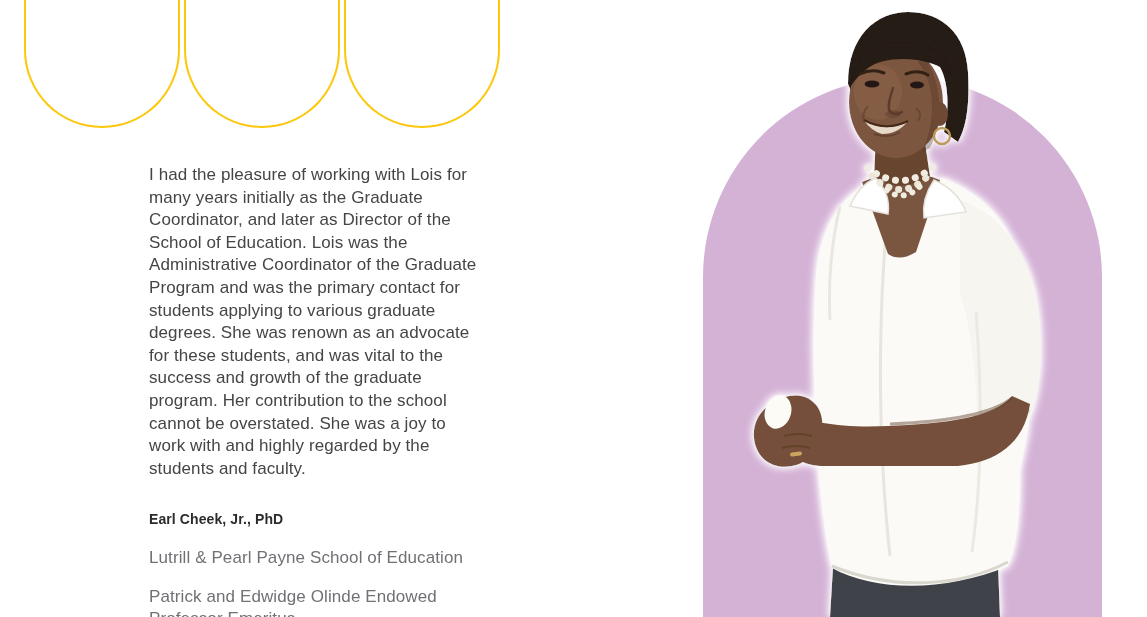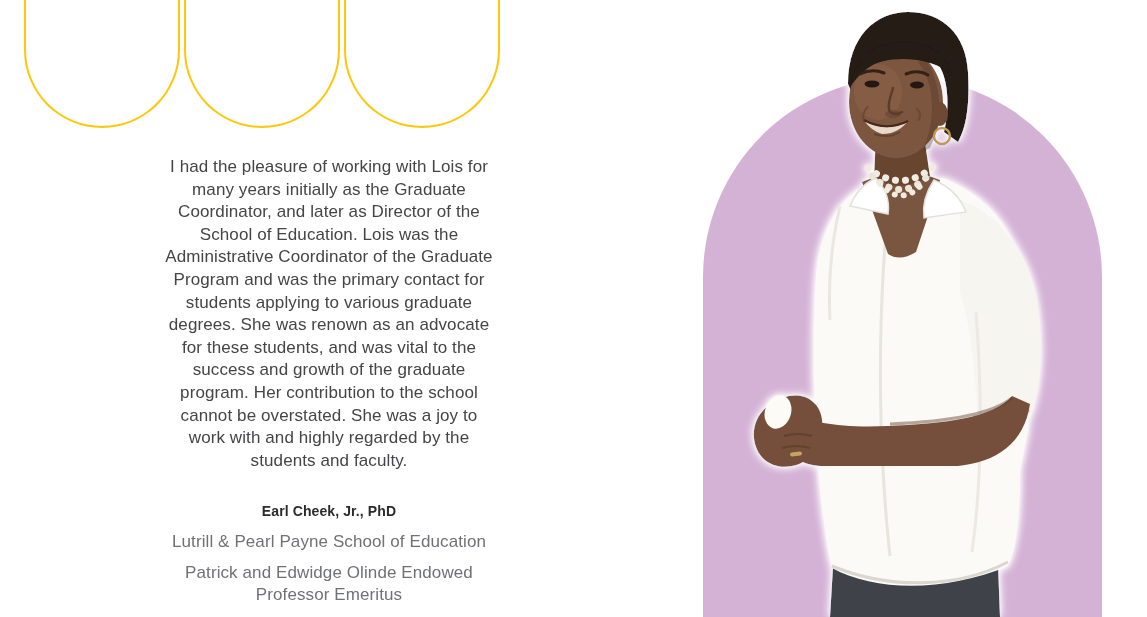--- a/index.html
+++ b/index.html
@@ -15,21 +15,21 @@
     border-top:none;
     border-radius:0 0 80px 80px;
     background:transparent;
   }
   
   .quote-block{
     position:absolute;left:133px;top:148px;width:392px;
     color:var(--quote-color,#454547);
     font-size:17px;line-height:22.6px;letter-spacing:.1px;
   }
-  .quote-block p{margin:8px;white-space:pre-line;text-align:center;}
+  .quote-block p{margin:16px;white-space:pre-line;}
   .author-name{
     margin-top:28px !important;
     font-weight:bold;font-size:14px;
     color:var(--name-color,#2B2B2B);
   }
   .author-muted{color:var(--muted-color,#707175);}
   
   .portrait-wrap{position:absolute;left:690px;top:0;width:457px;height:617px;}
   .portrait-wrap svg{display:block;}
 </style>

